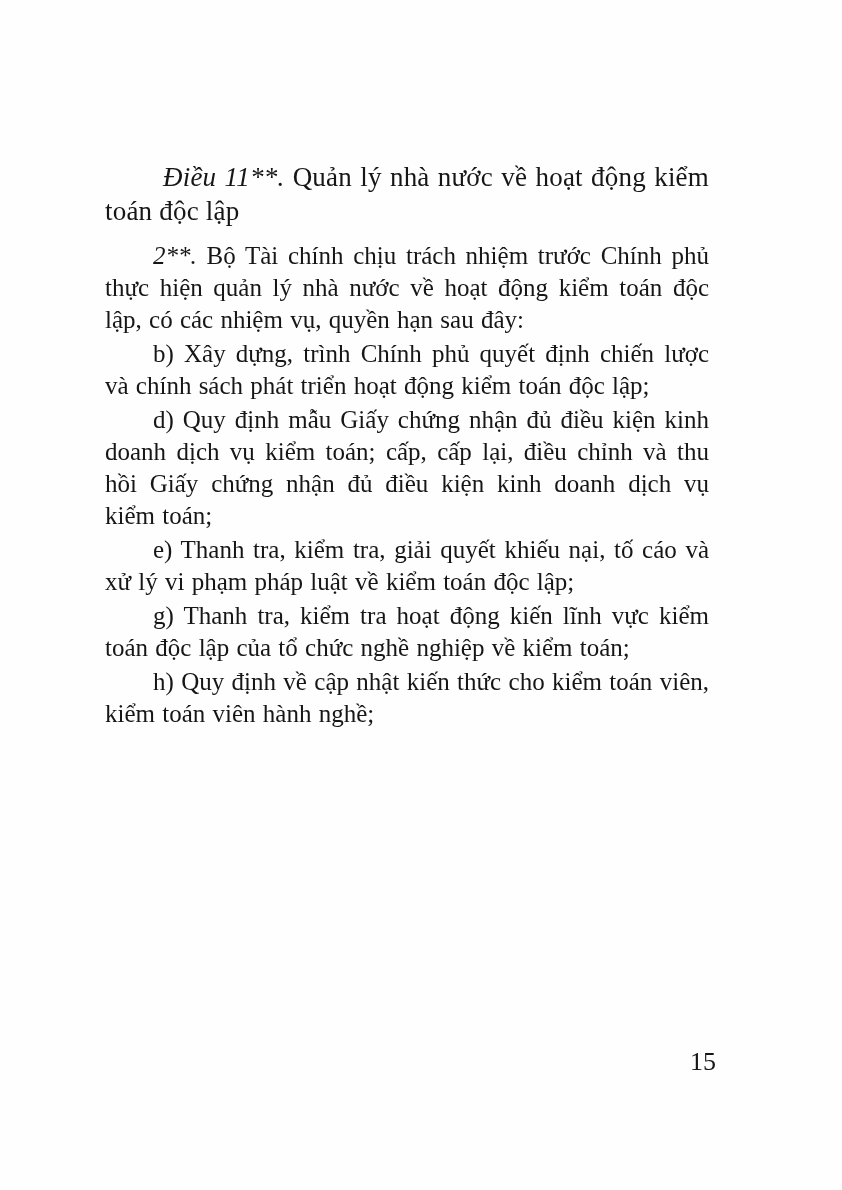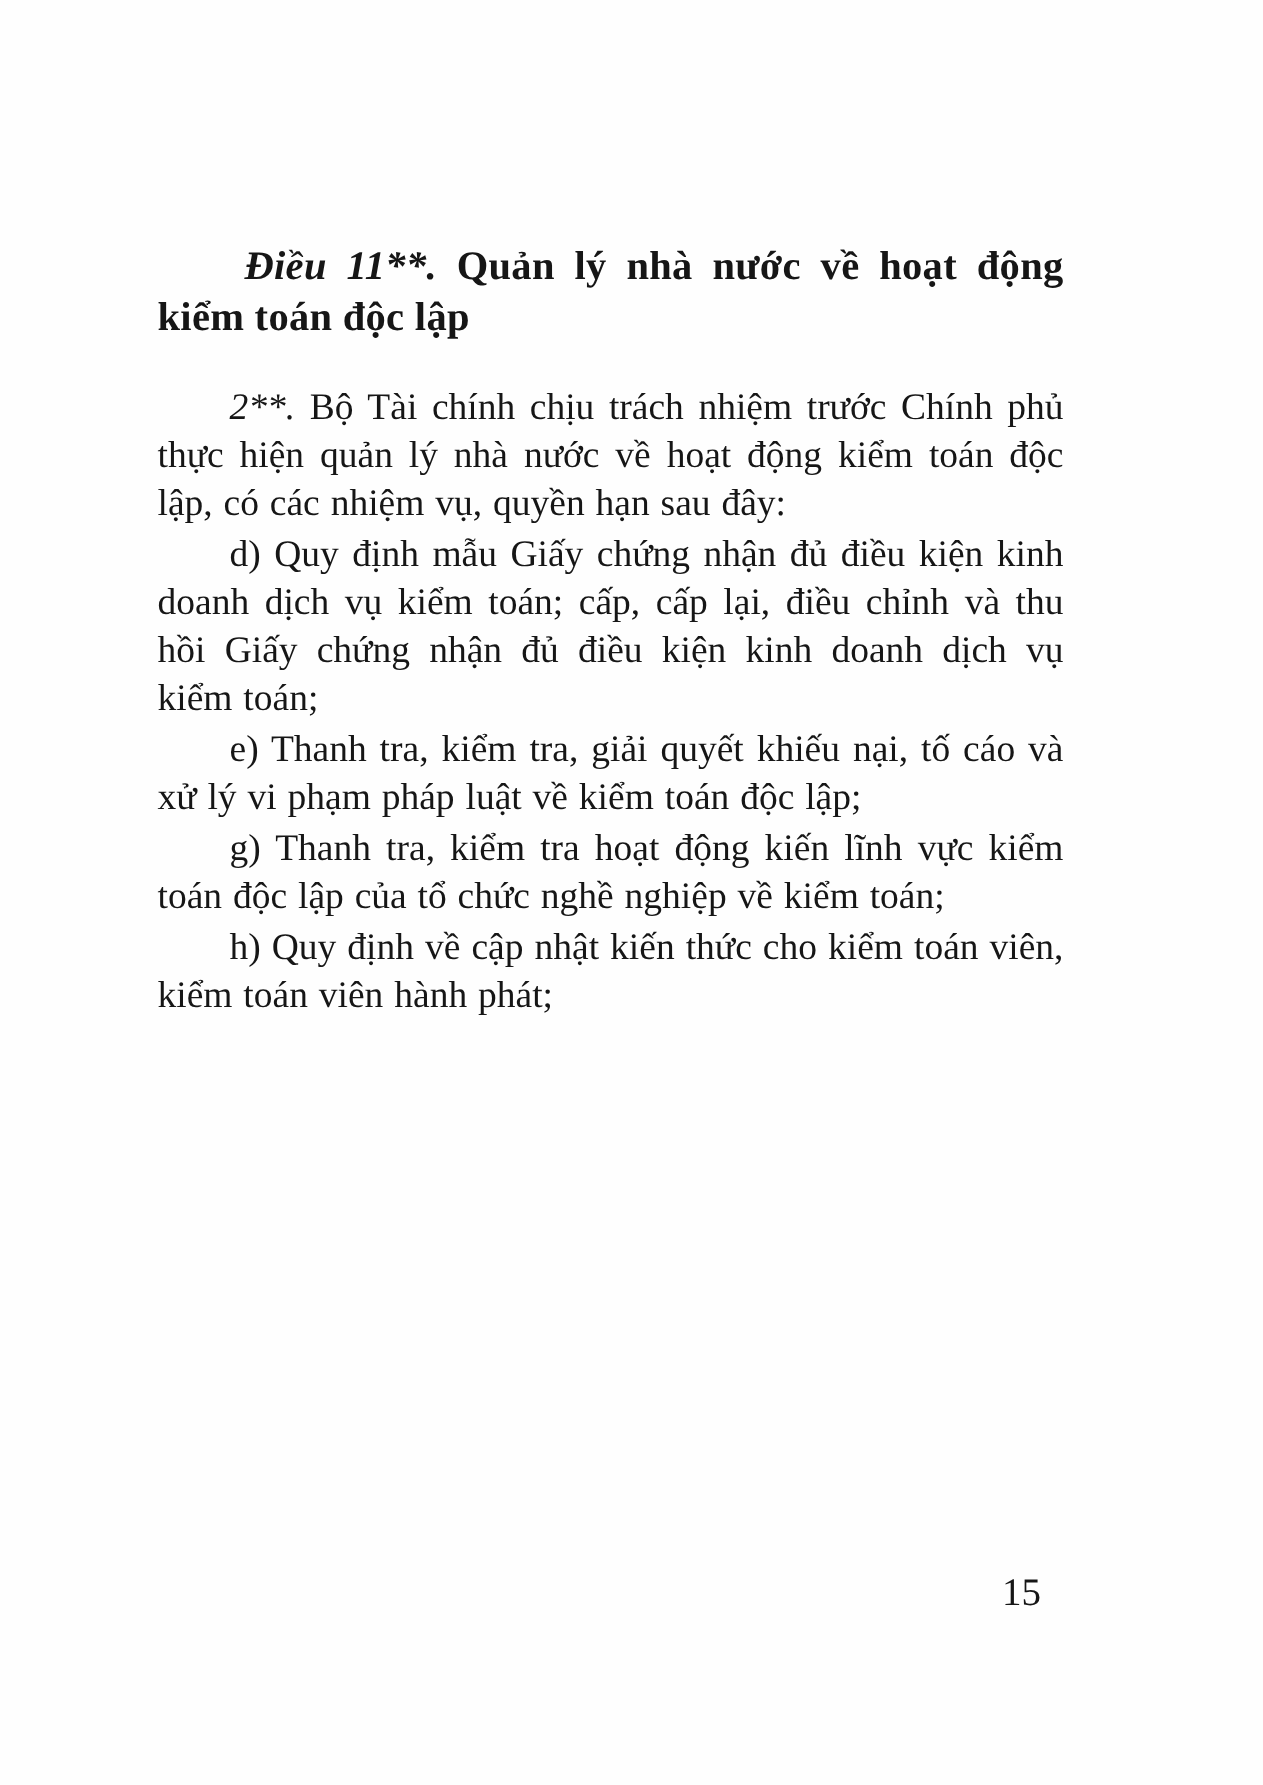--- a/index.html
+++ b/index.html
@@ -21,24 +21,24 @@
   .content {
     position: absolute;
     left: 105px;
     top: 160px;
     width: 604px;
   }
 
   .heading {
     font-size: 27px;
     line-height: 34px;
-    font-weight: bold;
+    font-weight: normal;
     text-indent: 58px;
     text-align: justify;
-    margin-bottom: 28px;
+    margin-bottom: 12px;
     letter-spacing: 0.2px;
   }
 
   .heading-label {
     font-style: italic;
   }
 
   .para {
     font-size: 25px;
     line-height: 32px;
@@ -47,50 +47,51 @@
     margin-bottom: 2px;
     word-spacing: 1px;
   }
 
   .marker.italic {
     font-style: italic;
   }
 
   .page-number {
     position: absolute;
-    left: 668px;
+    left: 690px;
     top: 1046px;
     font-size: 26px;
     line-height: 32px;
     color: #161616;
   }
 </style>
 </head>
 <body>
 
 <div class="page">
 
   <div class="content">
 
     <p class="heading"><span class="heading-label">Điều 11**.</span> <span>Quản lý nhà nước về hoạt động kiểm toán độc lập</span></p>
 
     <div>
 
   <p class="para"><span class="marker italic">2**.</span> <span>Bộ Tài chính chịu trách nhiệm trước Chính phủ thực hiện quản lý nhà nước về hoạt động kiểm toán độc lập, có các nhiệm vụ, quyền hạn sau đây:</span></p>
 
 
+  <p class="para"><span class="marker">b)</span> <span>Xây dựng, trình Chính phủ quyết định chiến lược và chính sách phát triển hoạt động kiểm toán độc lập;</span></p>
 
 
   <p class="para"><span class="marker">d)</span> <span>Quy định mẫu Giấy chứng nhận đủ điều kiện kinh doanh dịch vụ kiểm toán; cấp, cấp lại, điều chỉnh và thu hồi Giấy chứng nhận đủ điều kiện kinh doanh dịch vụ kiểm toán;</span></p>
 
 
   <p class="para"><span class="marker">e)</span> <span>Thanh tra, kiểm tra, giải quyết khiếu nại, tố cáo và xử lý vi phạm pháp luật về kiểm toán độc lập;</span></p>
 
   <p class="para"><span class="marker">g)</span> <span>Thanh tra, kiểm tra hoạt động kiến lĩnh vực kiểm toán độc lập của tổ chức nghề nghiệp về kiểm toán;</span></p>
 
-  <p class="para"><span class="marker">h)</span> <span>Quy định về cập nhật kiến thức cho kiểm toán viên, kiểm toán viên hành phát;</span></p>
+  <p class="para"><span class="marker">h)</span> <span>Quy định về cập nhật kiến thức cho kiểm toán viên, kiểm toán viên hành nghề;</span></p>
 </div>
 
   </div>
 
   <div class="page-number">15</div>
 
 </div>
 
 </body></html>

